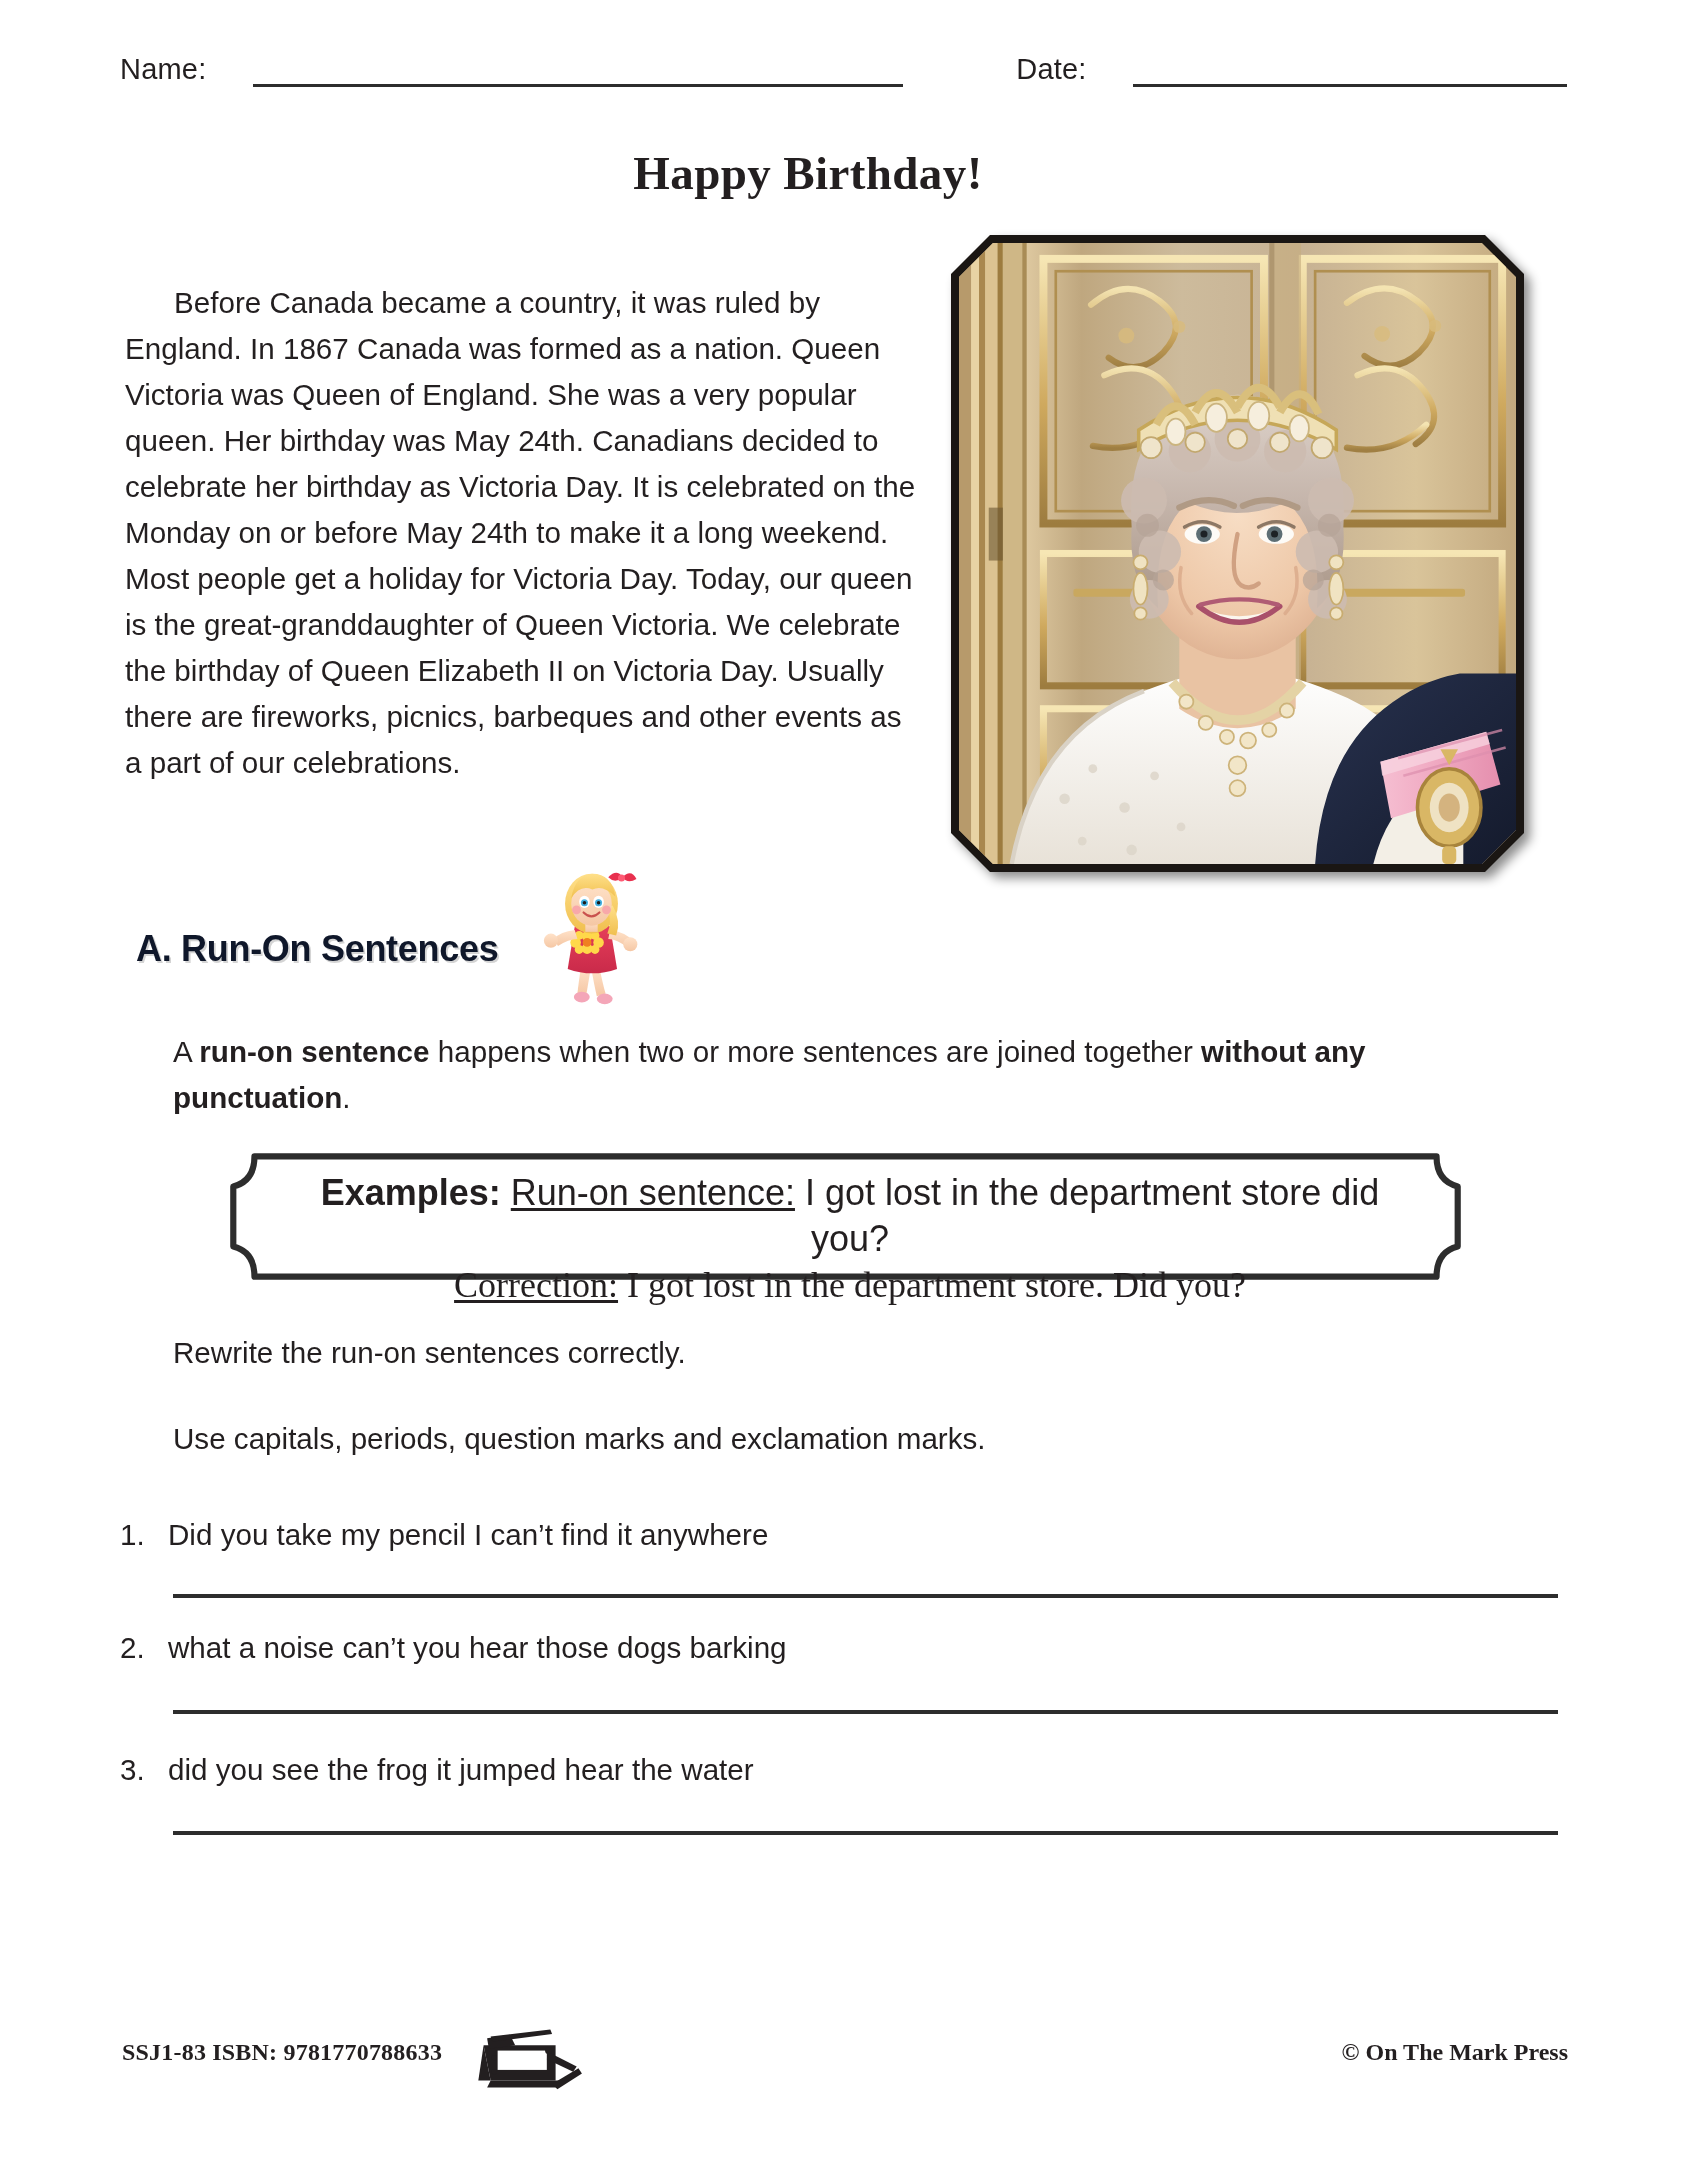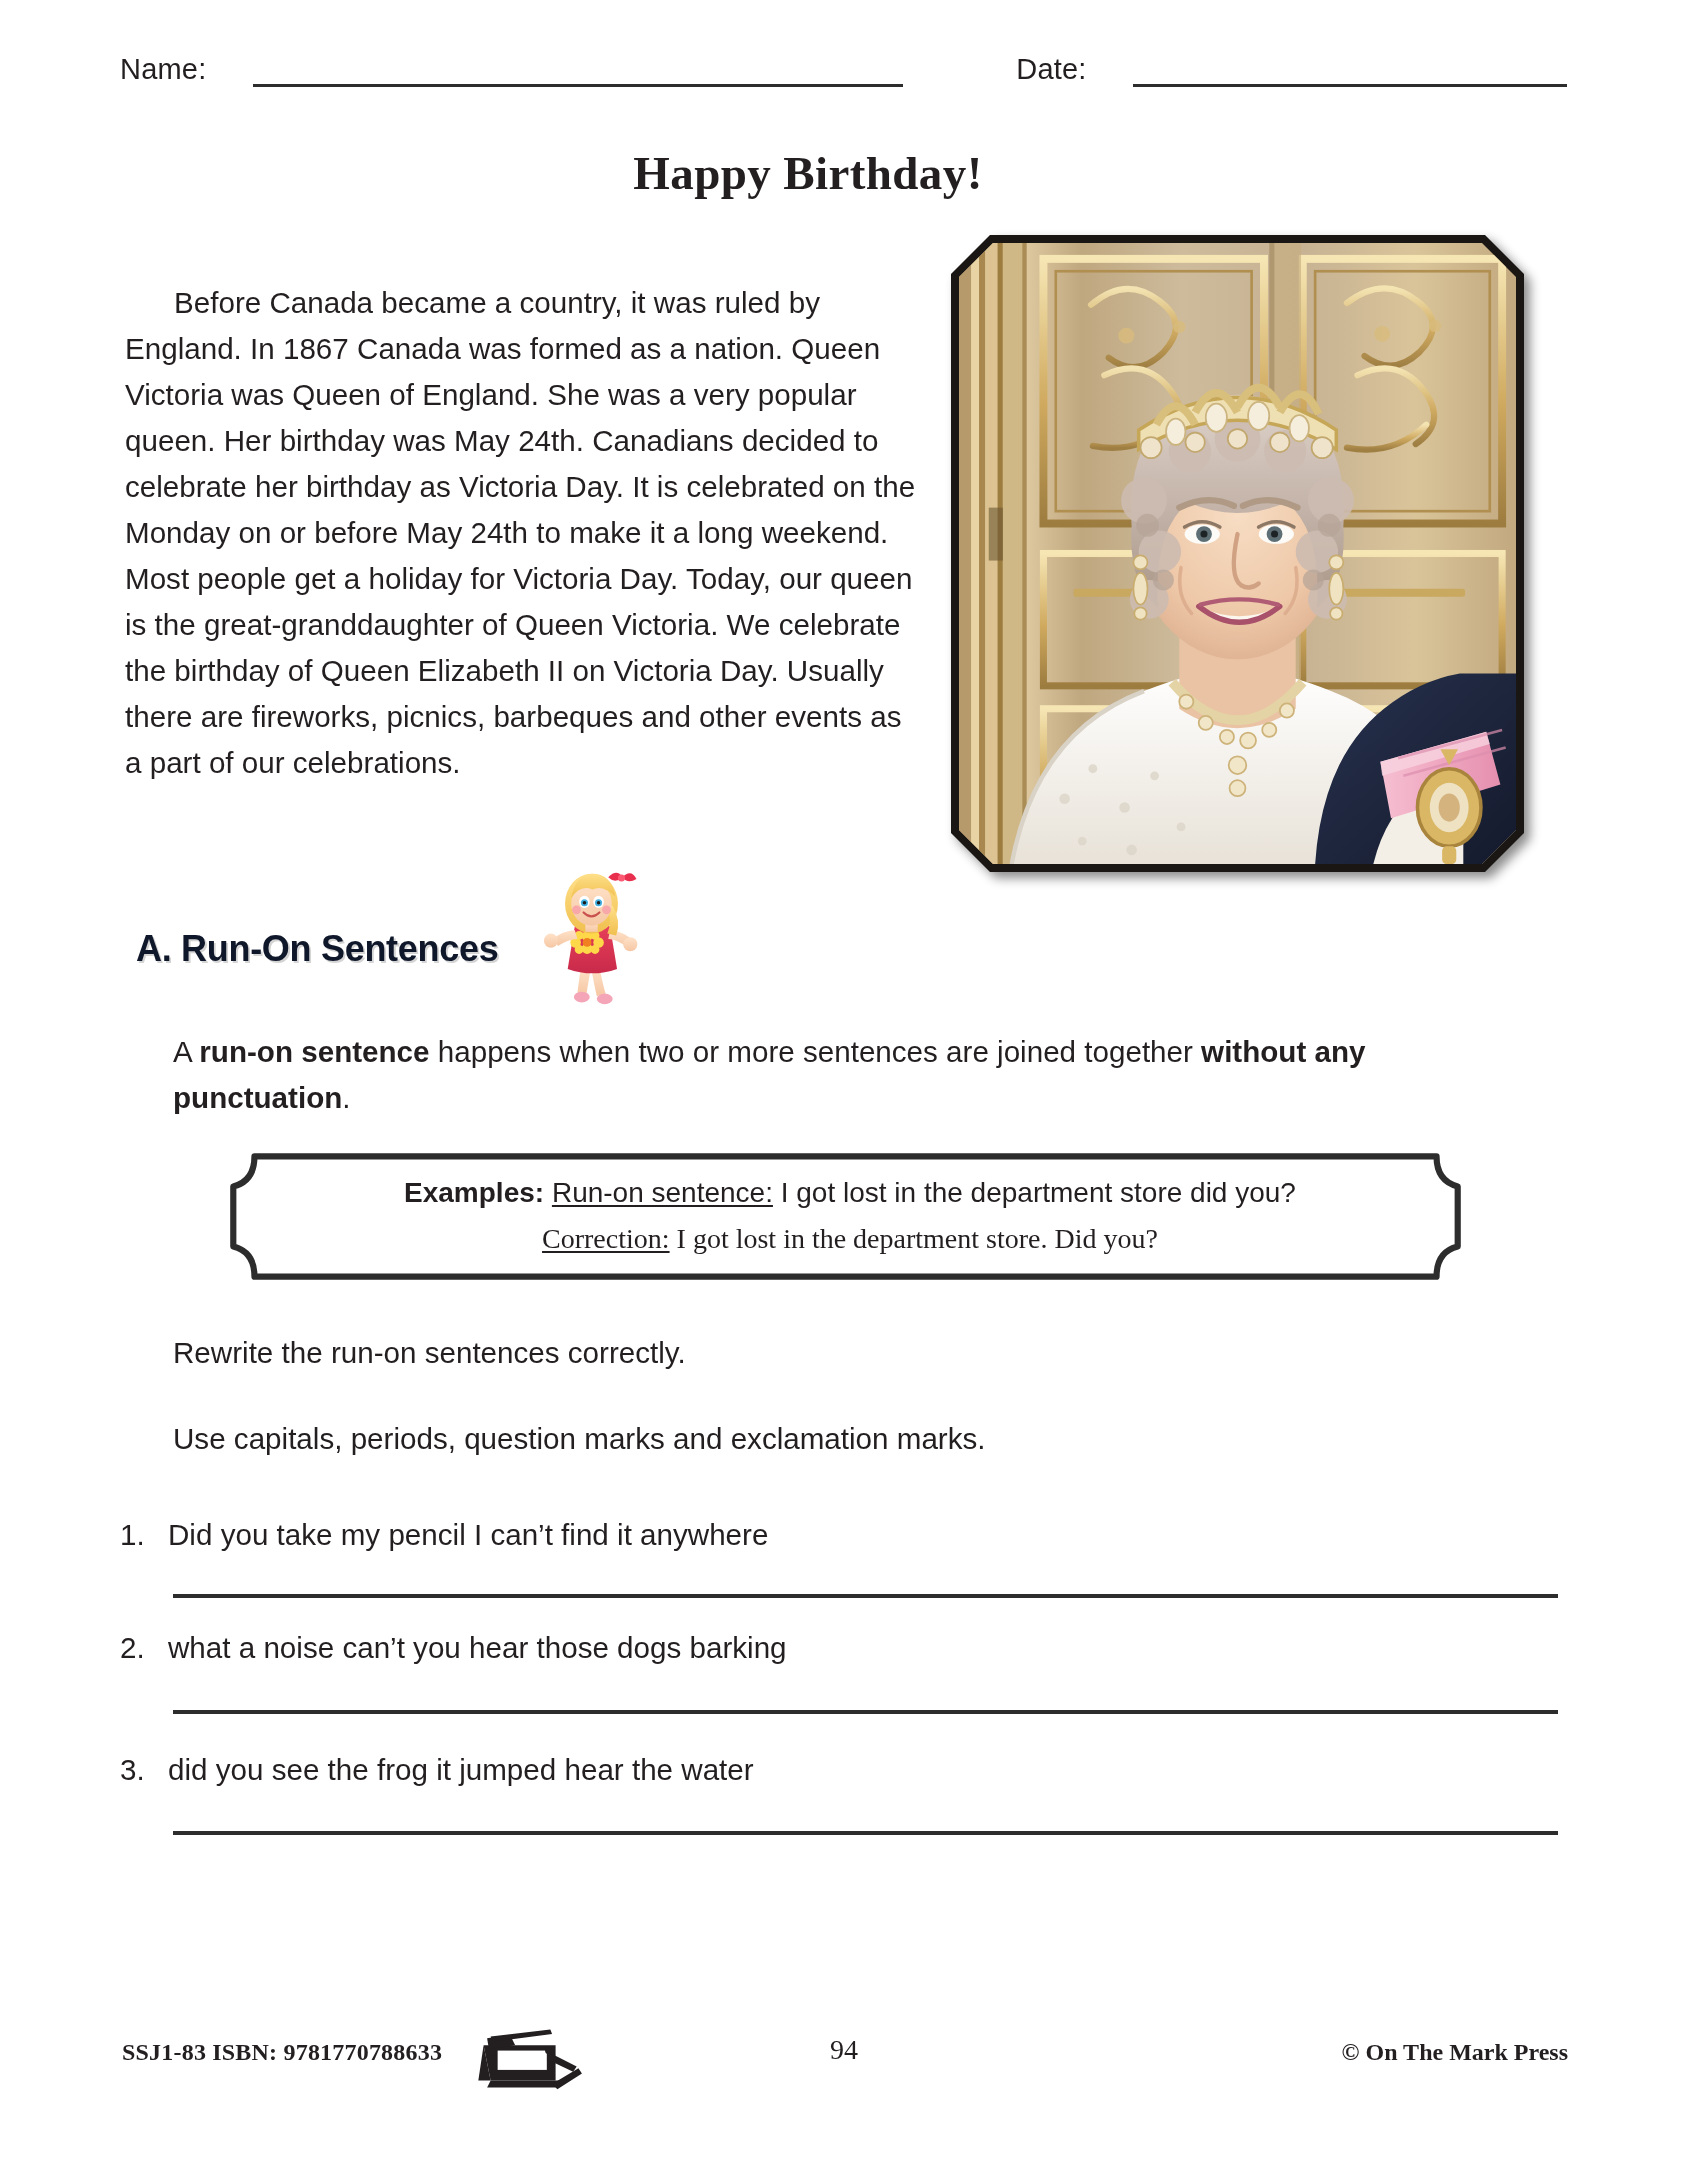--- a/index.html
+++ b/index.html
@@ -142,21 +142,21 @@
     top: 1151px;
     width: 1235px;
     height: 131px;
   }
   .plaque svg { display: block; width: 100%; height: 100%; }
   .plaque-text {
     position: absolute;
     left: 53px;
     top: 19.4px;
     width: 1138px;
-    font-size: 28px;
+    font-size: 36px;
     line-height: 46px;
     color: #231f20;
     text-align: center;
   }
   .plaque-text .line1 { display: block; }
   .plaque-text .line2 { display: block; font-family: Liberation Serif, serif; }
   .plaque-text b { font-weight: bold; }
   .u { text-decoration: underline; text-underline-offset: 2.6px; }
 
   
@@ -586,17 +586,16 @@
         <path d="M18 14 L44 10 L50 22 L20 26 Z"></path>
         <path d="M22 12 L90 4 L92 9 L24 18 Z"></path>
         <path d="M88 30 L120 46 L116 52 L86 38 Z"></path>
         <path d="M92 66 L122 48 L126 54 L98 72 Z"></path>
         <circle cx="88" cy="28" r="4"></circle>
         <circle cx="26" cy="36" r="3"></circle>
         <circle cx="26" cy="52" r="3"></circle>
       </g>
     </svg>
   </div>
-  <div class="footer-page">94</div>
   <div class="footer-right">© On The Mark Press</div>
 
 </div>
 
 
 </body></html>

